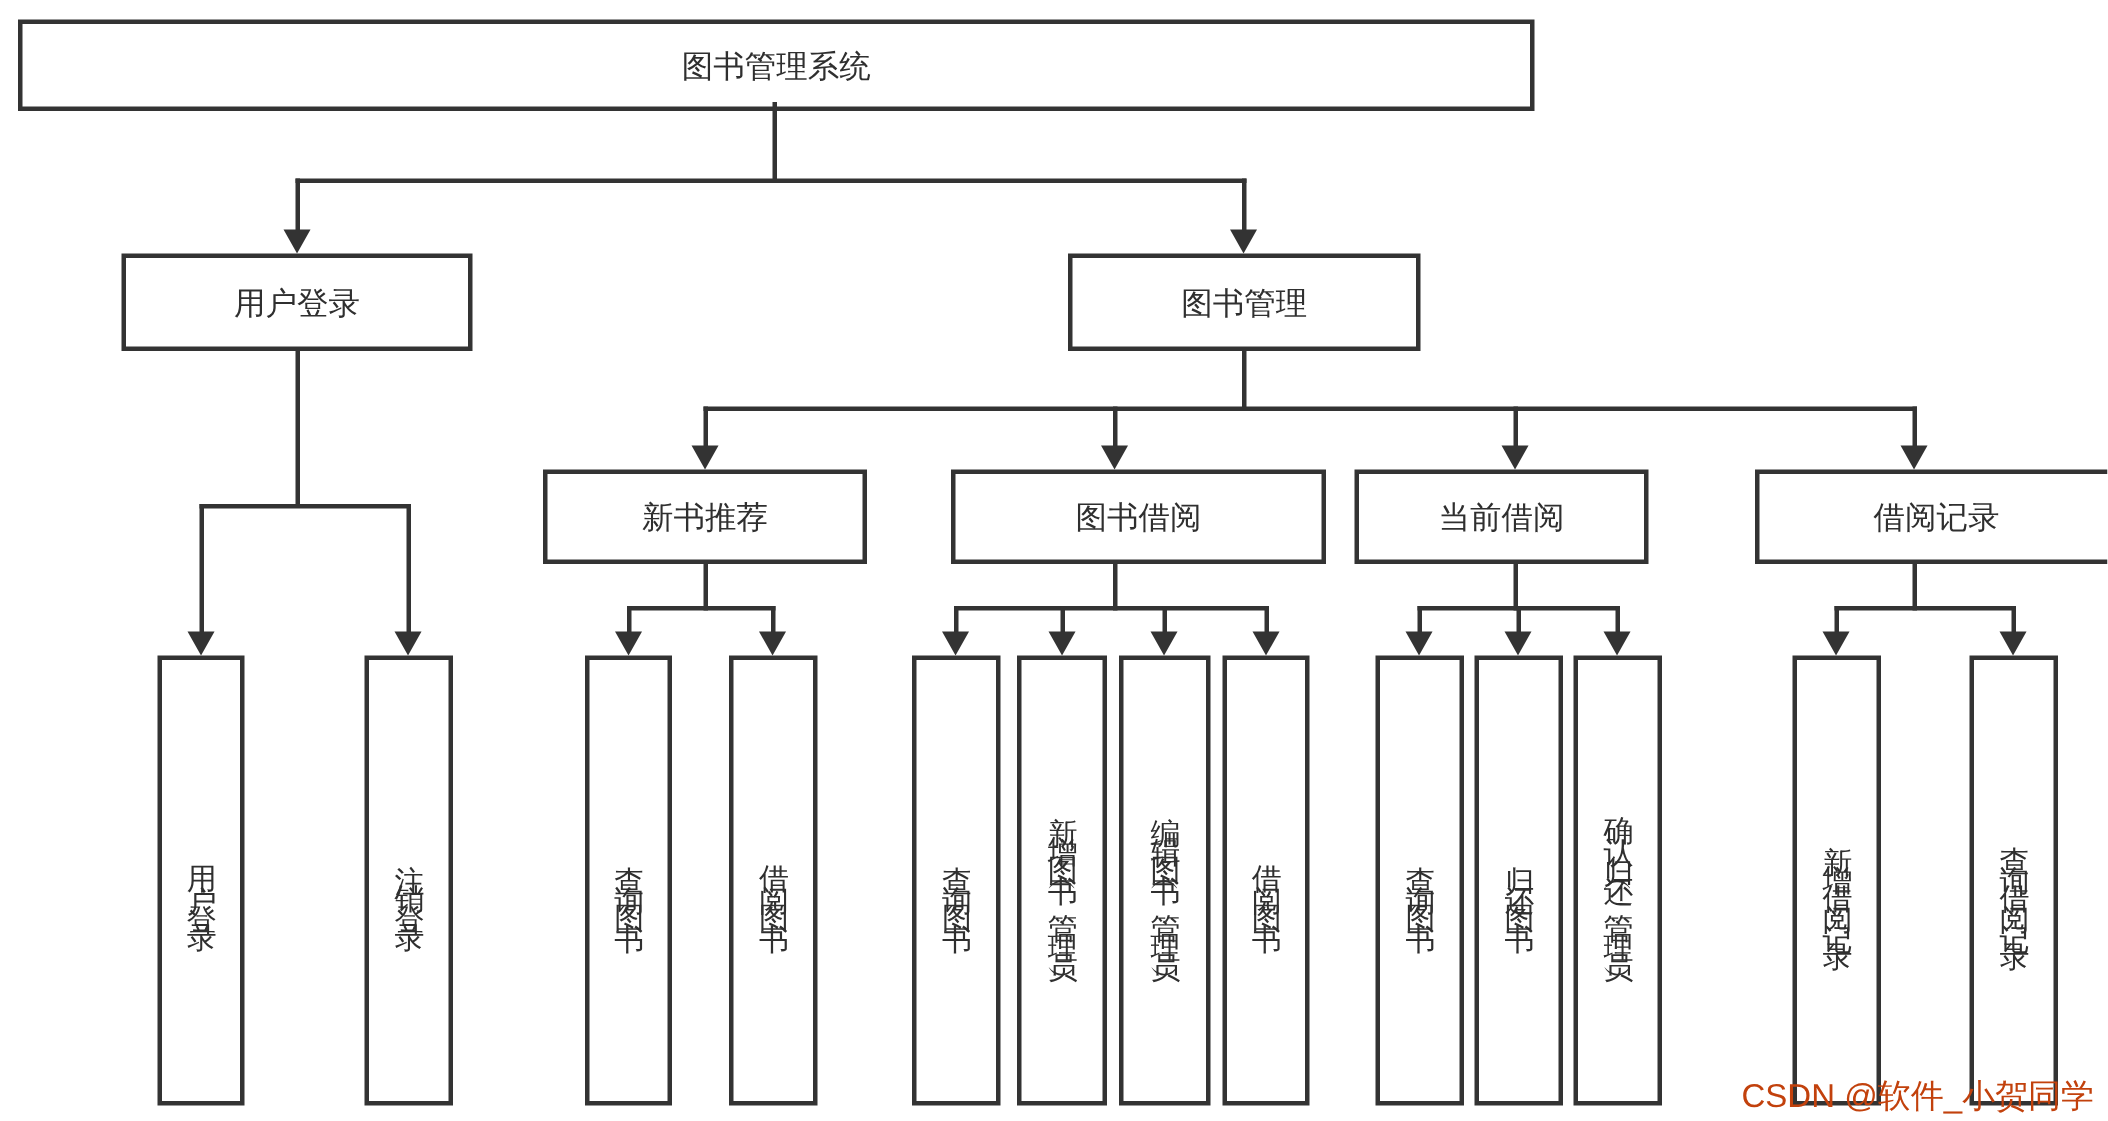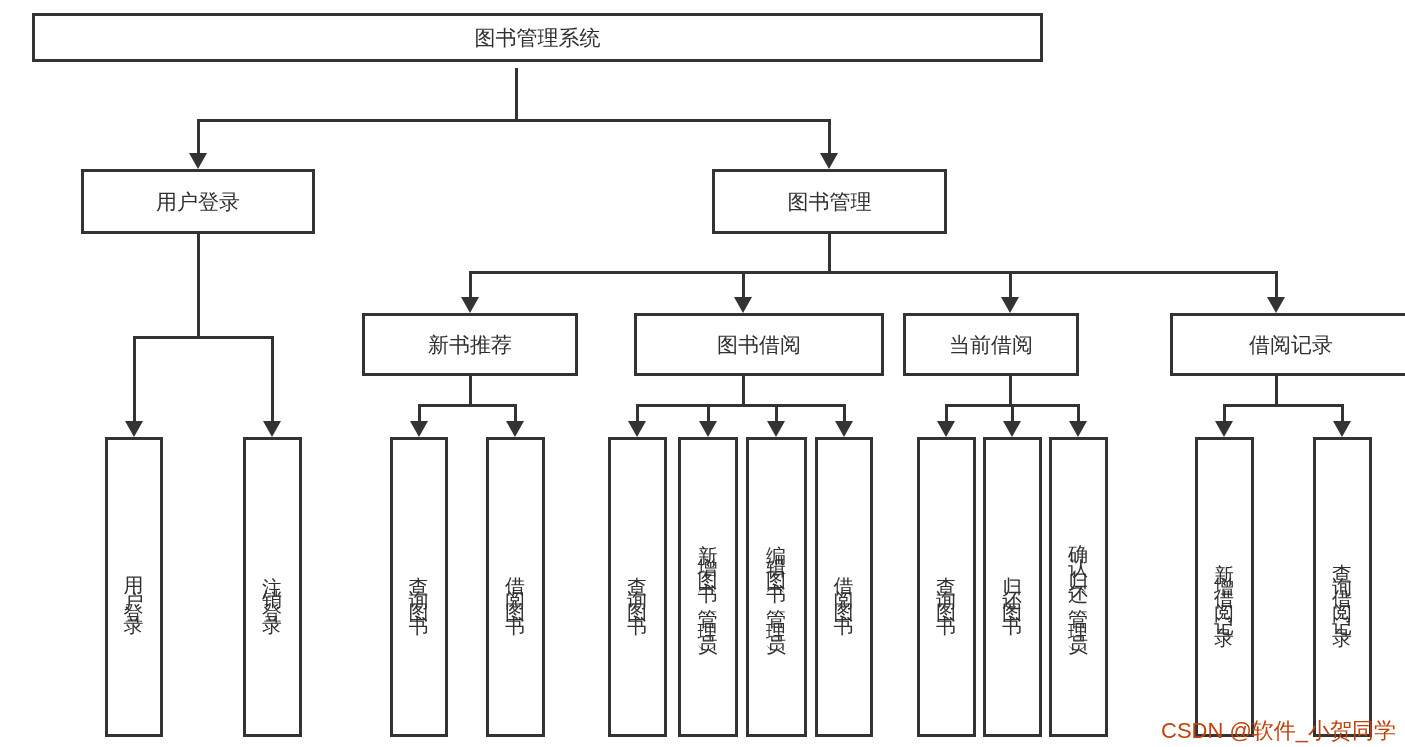--- a/index.html
+++ b/index.html
@@ -68,31 +68,31 @@
     color: #c2410c;
     z-index: 10;
     white-space: nowrap;
   }
 </style>
 </head>
 <body>
 
 <div class="canvas">
 
-  <div class="node" style="left:12px; top:13px; width:1011px; height:49px;margin-left:20px;">图书管理系统</div>
+  <div class="node" style="left:12px; top:13px; width:1011px; height:61px;">图书管理系统</div>
 
   <div class="node" style="left:81px; top:169px; width:234px; height:65px;">用户登录</div>
 
   <div class="node" style="left:712px; top:169px; width:235px; height:65px;">图书管理</div>
 
   <div class="node" style="left:362px; top:313px; width:216px; height:63px;">新书推荐</div>
 
   <div class="node" style="left:634px; top:313px; width:250px; height:63px;">图书借阅</div>
 
-  <div class="node" style="left:903px; top:313px; width:176px; height:63px;">当前借阅</div>
+  <div class="node" style="left:903px; top:313px; width:196px; height:63px;">当前借阅</div>
 
   <div class="node" style="left:1170px; top:313px; width:242px; height:63px;">借阅记录</div>
 
   <div class="leaf" style="left:105px; width:58px;">
     <span class="vtext">用户登录</span>
   </div>
   <div class="leaf" style="left:243px; width:59px;">
     <span class="vtext">注销登录</span>
   </div>
 

